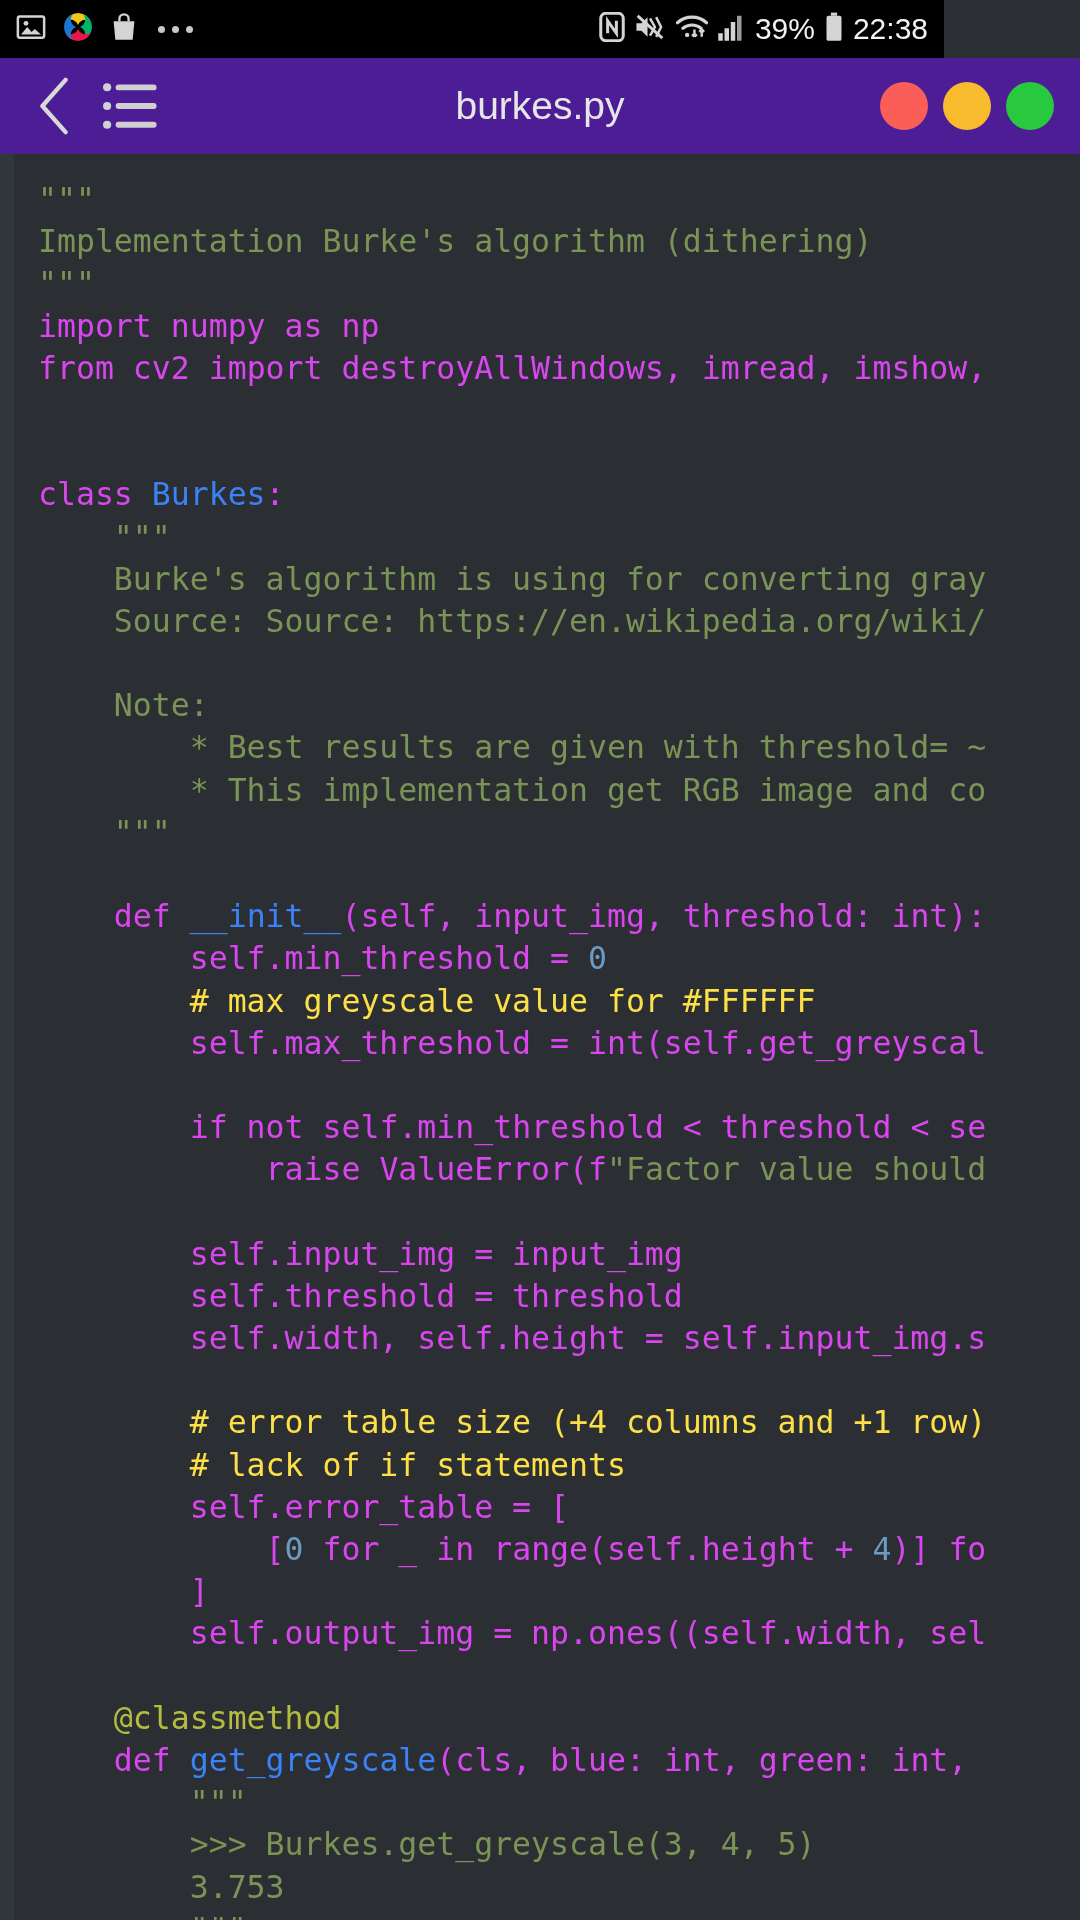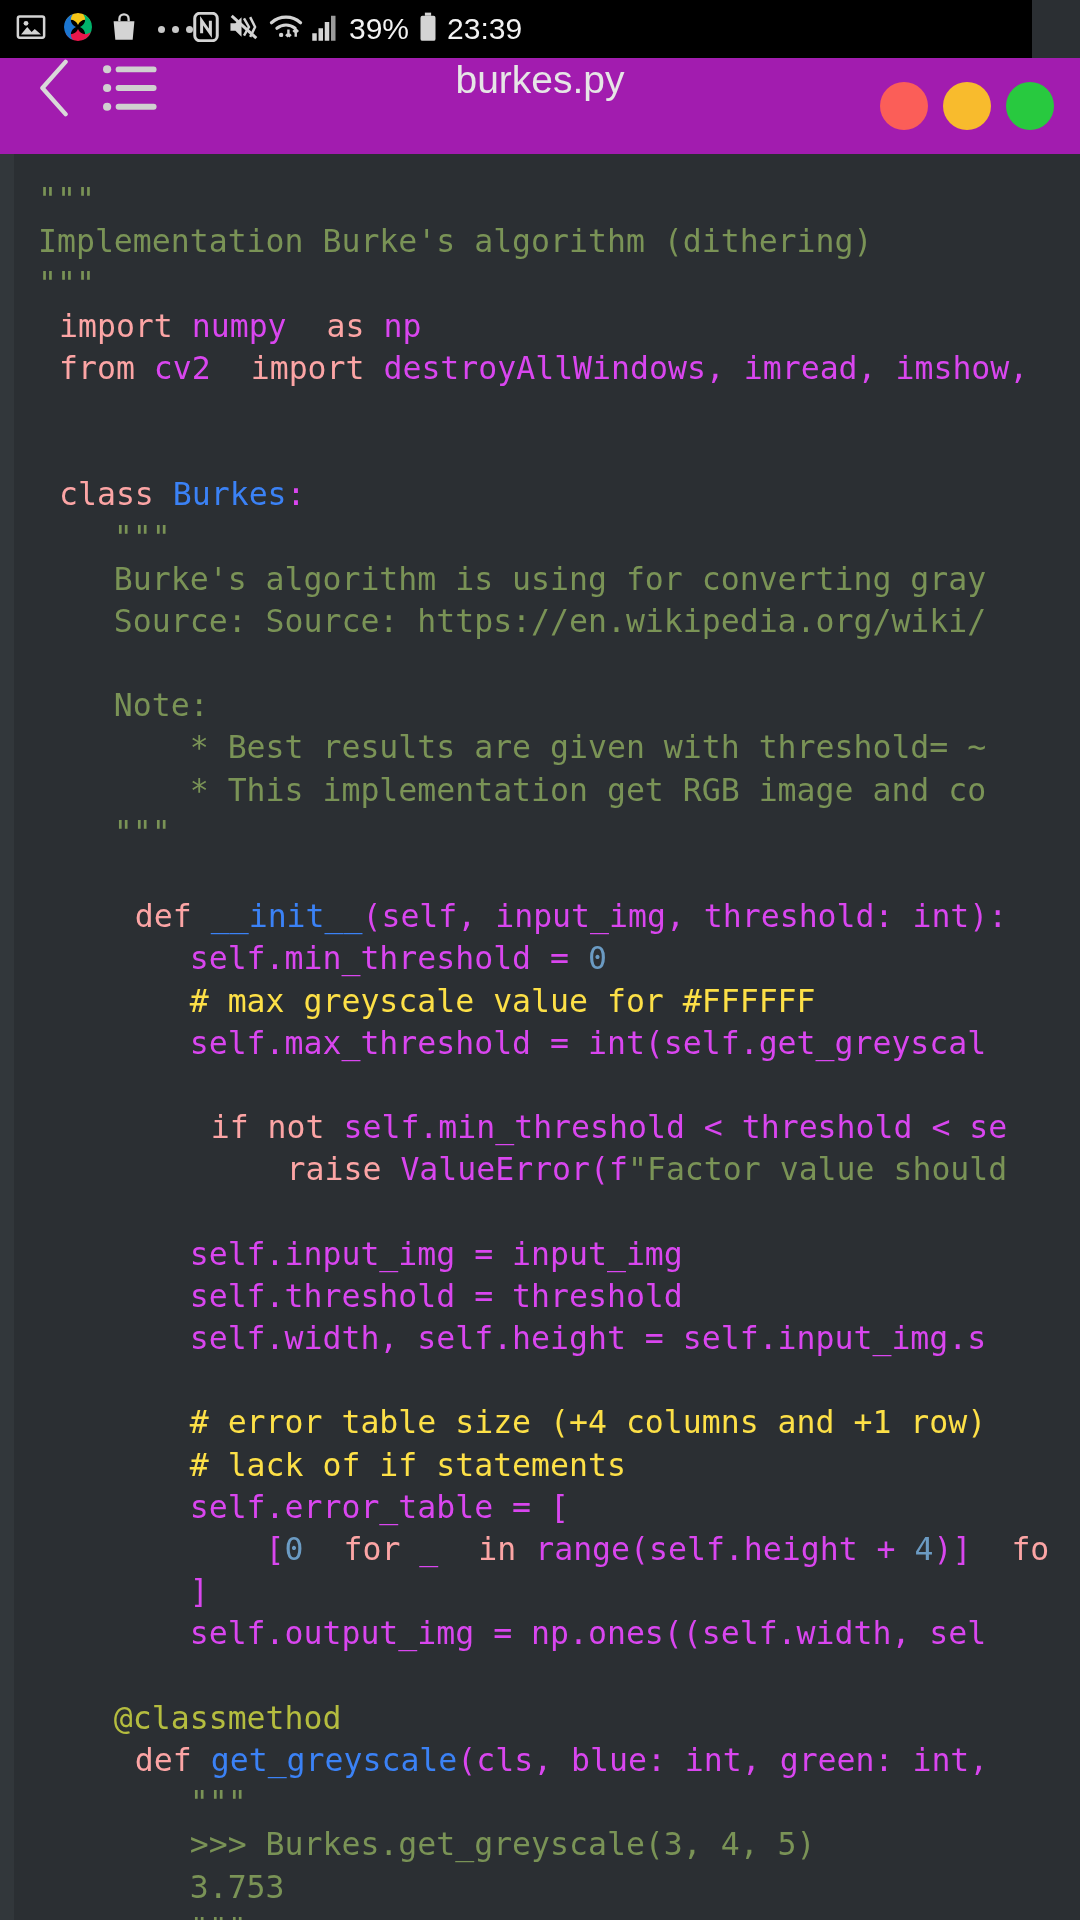--- a/index.html
+++ b/index.html
@@ -5,39 +5,39 @@
   * { margin:0; padding:0; box-sizing:border-box; }
   html,body {
     width:1080px; height:1920px;
     background:#2b2f33;
     font-family:"DejaVu Sans Mono", monospace;
     overflow:hidden;
   }
 
   
   #status-bar{
-    height:58px; width:1032px; background:#000;
-    display:flex; align-items:center; 
+    height:58px; width:944px; background:#000;
+    display:flex; align-items:center; justify-content:space-between;
     padding:0 16px;
   }
   #status-left{ display:flex; align-items:center; gap:16px; }
   #status-right{ display:flex; align-items:center; gap:9px; }
   .sb-icon{ display:block; }
   #status-right .sb-text{
     color:#f2f2f2; font-family:"Liberation Sans", sans-serif;
     font-size:30px; letter-spacing:0px; line-height:1;
   }
   #clock{ font-size:31px; }
   .dots{ display:flex; gap:7px; align-items:center; margin-left:4px;}
   .dots i{ width:7px; height:7px; border-radius:50%; background:#c8c8c8; display:block;}
 
   
   #app-bar{
-    height:96px; width:1080px; background:#a21caf;
-    display:flex; padding:0 26px; position:relative;
+    height:96px; width:1080px; background:#4c1d95;
+    display:flex; align-items:center; padding:0 26px; position:relative;
   }
   #back-button{ width:56px; height:60px; display:flex; align-items:center; justify-content:center; }
   #menu-button{ width:70px; height:60px; display:flex; align-items:center; justify-content:center; margin-left:14px;}
   #title{
     position:absolute; left:0; right:0; text-align:center;
     color:#e6e6e6; font-family:"Liberation Sans", sans-serif;
     font-size:39px; font-weight:400; pointer-events:none;
   }
   #window-dots{ margin-left:auto; display:flex; gap:15px; align-items:center; z-index:2;}
   .wdot{ width:48px; height:48px; border-radius:50%; }
@@ -62,21 +62,21 @@
     font-family:"DejaVu Sans Mono","Liberation Mono",monospace;
     font-size:31.5px;
     line-height:42.2px;
     color:#c7ccd1;
     letter-spacing:0px;
     text-indent:0;
   }
   .ln{ display:block; padding-left:38px; height:42.2px; }
 
   
-  .kw   { color:#fca5a5;margin-left:21px; }   
+  .kw   { color:#d946ef; }   
   .fn   { color:#3b82f6; }   
   .str  { color:#7a9356; }   
   .cmt  { color:#fde047; }   
   .num  { color:#6b9bc3; }   
   .dec  { color:#b5bd3f;text-align:right; }   
   .pl   { color:#d946ef; }   
 </style>
 </head>
 <body>
 
@@ -141,21 +141,21 @@
         <rect x="15" y="3" width="3.6" height="20" fill="#9a9a9a"></rect>
       </svg>
     </span>
     <span class="sb-text">39%</span>
     <span class="sb-icon">
       <svg width="20" height="30" viewBox="0 0 14 24">
         <rect x="4.5" y="0.5" width="5" height="2.5" fill="#d4d4d4"></rect>
         <rect x="1" y="3" width="12" height="20" rx="1.5" fill="#d4d4d4"></rect>
       </svg>
     </span>
-    <span class="sb-text" id="clock">23:39</span>
+    <span class="sb-text" id="clock">22:38</span>
   </div>
 </div>
 
 <div id="app-bar">
   <div id="back-button">
     <svg width="34" height="58" viewBox="0 0 22 40">
       <path d="M19 2L3 20l16 18" fill="none" stroke="#d9d9d9" stroke-width="3" stroke-linecap="round" stroke-linejoin="round"></path>
     </svg>
   </div>
   <div id="menu-button">

